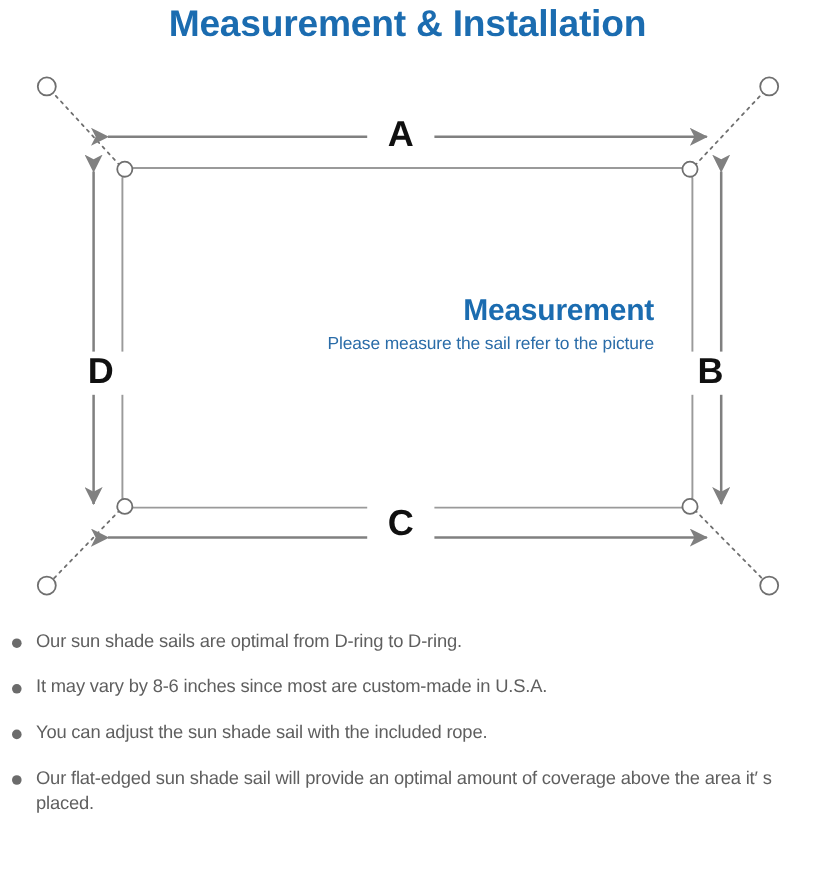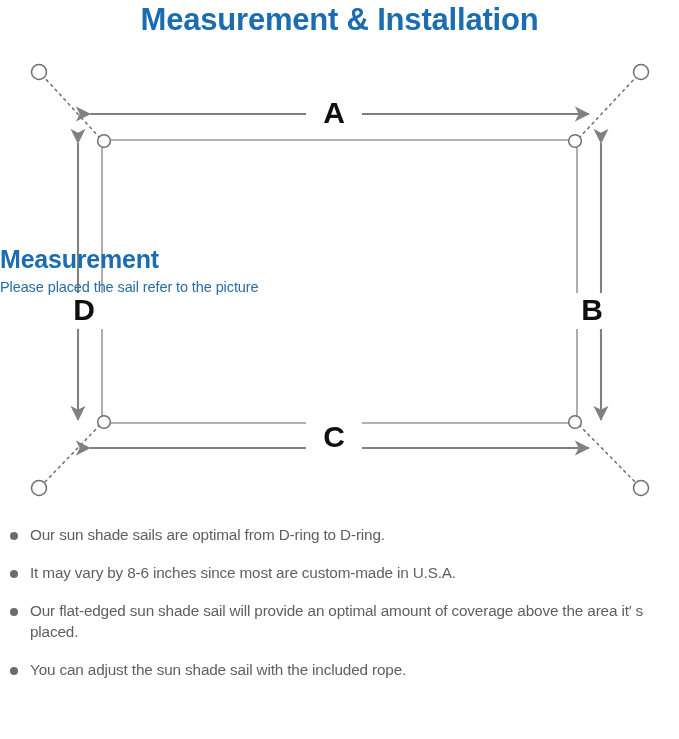--- a/index.html
+++ b/index.html
@@ -43,21 +43,21 @@
   #diagram svg {
     display: block;
   }
 
   
   #center-label {
     position: absolute;
     left: 0;
     top: 200px;
     width: 545px;
-    text-align: left;
+    text-align: right;
     pointer-events: none;
   }
   #center-title {
     font-family: "Liberation Sans", sans-serif;
     font-size: 25px;
     font-weight: bold;
     color: #1b6cb0;
     line-height: 30px;
     letter-spacing: -0.2px;
   }
@@ -162,41 +162,41 @@
 
   </svg>
 
   <div class="dim-letter" id="dim-a">A</div>
   <div class="dim-letter" id="dim-b">B</div>
   <div class="dim-letter" id="dim-c">C</div>
   <div class="dim-letter" id="dim-d">D</div>
 
   <div id="center-label">
     <div id="center-title">Measurement</div>
-    <div id="center-sub">Please placed the sail refer to the picture</div>
+    <div id="center-sub">Please measure the sail refer to the picture</div>
   </div>
 
 </div>
 
 <div id="notes">
 
   <div class="note-row">
     <span class="note-bullet"></span>
     <span class="note-text">Our sun shade sails are optimal from D-ring to D-ring.</span>
   </div>
 
   <div class="note-row">
     <span class="note-bullet"></span>
     <span class="note-text">It may vary by 8-6 inches since most are custom-made in U.S.A.</span>
   </div>
 
 
   <div class="note-row">
     <span class="note-bullet"></span>
+    <span class="note-text">You can adjust the sun shade sail with the included rope.</span>
+  </div>
+
+  <div class="note-row">
+    <span class="note-bullet"></span>
     <span class="note-text">Our flat-edged sun shade sail will provide an optimal amount of coverage above the area it′ s placed.</span>
   </div>
 
-  <div class="note-row">
-    <span class="note-bullet"></span>
-    <span class="note-text">You can adjust the sun shade sail with the included rope.</span>
-  </div>
-
 </div>
 
 </body></html>

